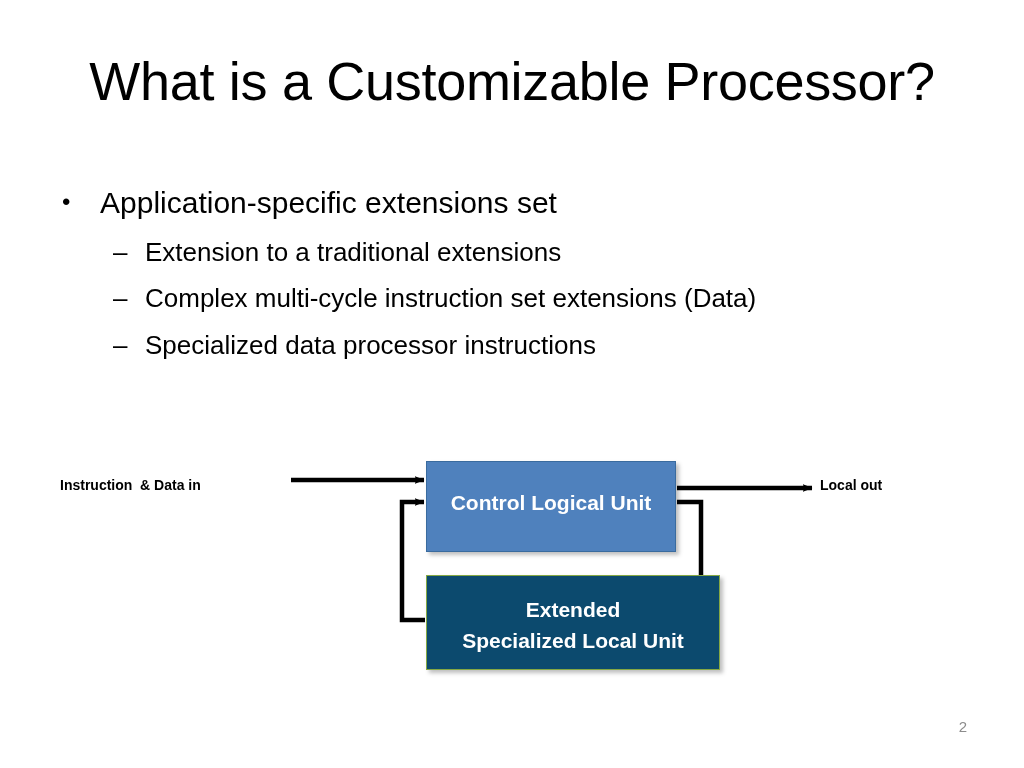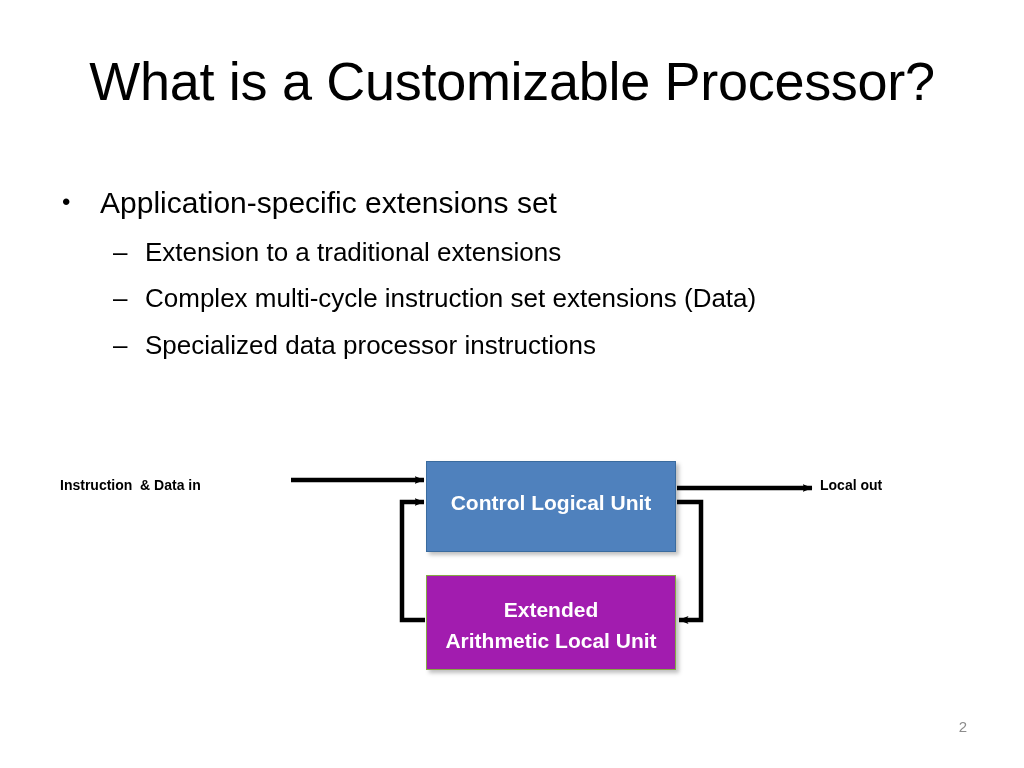--- a/index.html
+++ b/index.html
@@ -113,23 +113,23 @@
     width: 250px;
     height: 91px;
     background: #4F81BD;
     border: 1px solid #3A6B9E;
     align-items: flex-start;
     padding-top: 26px;
   }
   .node-alu {
     left: 426px;
     top: 135px;
-    width: 250px;
+    width: 294px;
     height: 95px;
-    background: #a21caf;
+    background: #0c4a6e;
     border: 1px solid #85A844;
     padding-top: 6px;
   }
 
   .diagram-label {
     position: absolute;
     font-size: 14px;
     color: #000000;
     white-space: pre;
   }
@@ -202,21 +202,21 @@
       </g>
     </svg>
 
     <div class="node-box node-cpu">
       <span>Control Logical Unit</span>
     </div>
 
     <div class="node-box node-alu">
       <span>
         <span>Extended</span><br>
-        <span>Arithmetic Local Unit</span>
+        <span>Specialized Local Unit</span>
       </span>
     </div>
 
     <div class="diagram-label label-in">Instruction  &amp; Data in</div>
 
     <div class="diagram-label label-out">Local out</div>
 
   </div>
 
   <div class="slide-number">2</div>

